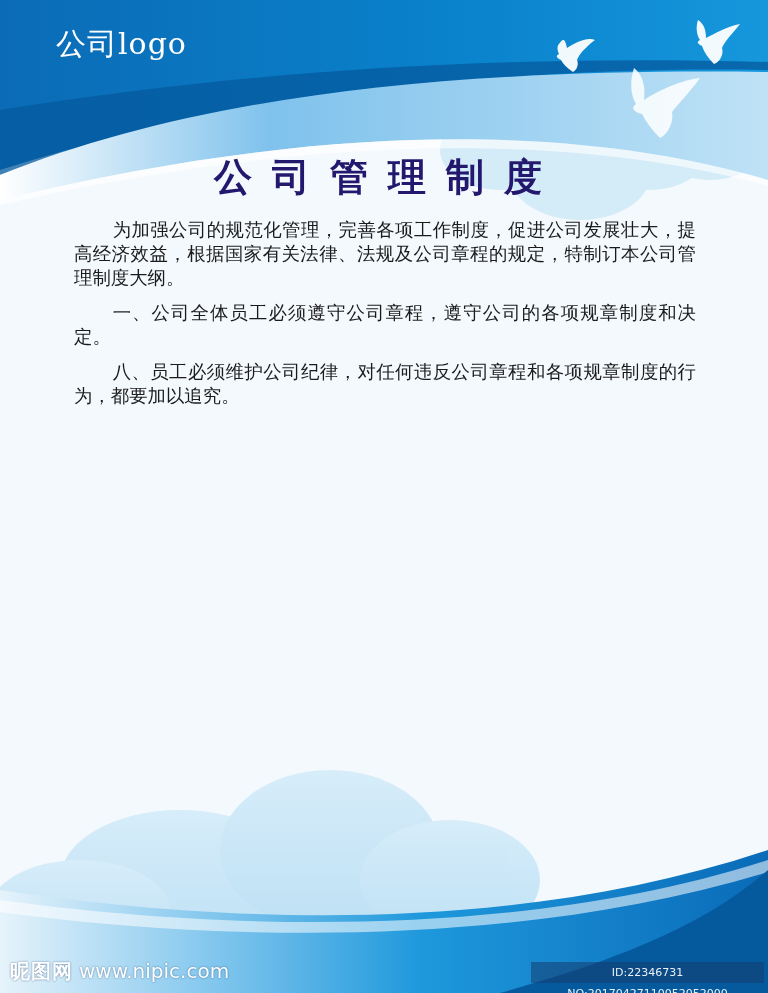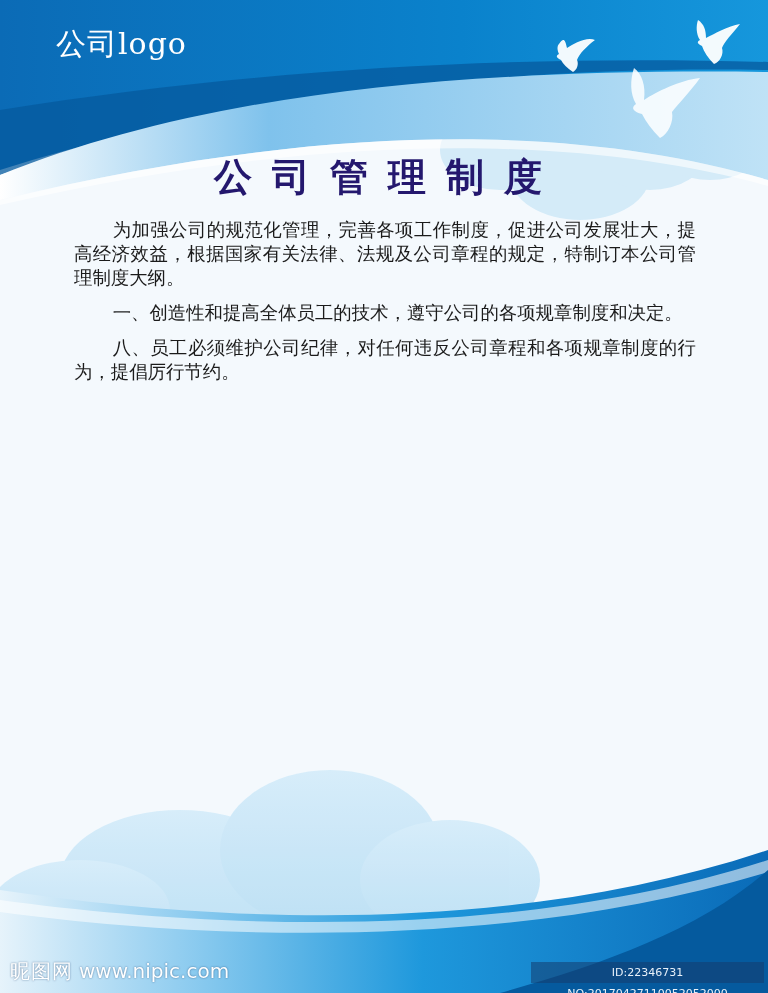--- a/index.html
+++ b/index.html
@@ -21,21 +21,21 @@
     }
     .content {
       position: absolute; left: 74px; top: 218px; width: 622px;
       font-size: 18.4px; line-height: 24px; color: #1b1b1b;
     }
     .content p { margin: 0 0 11px 0; text-indent: 2.1em; text-align: justify; }
     .footer-left {
       position: absolute; left: 10px; top: 958px; font-size: 20px; color: #ffffff;
       text-shadow: 0 0 2px rgba(0,40,90,0.6);
     }
-    .footer-left .cn { font-weight: normal; margin-right: 6px; letter-spacing: 1px; }
+    .footer-left .cn { font-weight: bold; margin-right: 6px; letter-spacing: 1px; }
     .footer-right {
       position: absolute; left: 531px; top: 962px; width: 233px; height: 21px;
       background: rgba(20,60,110,0.55); color: #e8f1fa; font-size: 11px;
       line-height: 21px; text-align: center;
     }
   </style>
 </head>
 <body>
 
 <svg class="bg-layer" viewBox="0 0 768 993" xmlns="http://www.w3.org/2000/svg">
@@ -96,21 +96,21 @@
 <svg style="position:absolute;left:624px;top:64px;width:82px;height:78px" viewBox="0 0 82 78">
   <path d="M10 4 C18 10 22 22 20 36 C32 28 56 16 76 14 C66 28 54 40 48 48 C50 58 44 70 36 74 C28 66 22 58 18 50 C10 48 6 44 12 40 C6 30 6 16 10 4 Z" fill="#ffffff" opacity="0.85"></path>
 </svg>
 
 <div class="logo">公司logo</div>
 
 <div class="title">公司管理制度</div>
 
 <div class="content">
   <p>为加强公司的规范化管理，完善各项工作制度，促进公司发展壮大，提高经济效益，根据国家有关法律、法规及公司章程的规定，特制订本公司管理制度大纲。</p>
-  <p>一、创造性和提高全体员工的技术，遵守公司的各项规章制度和决定。</p>
-  <p>八、员工必须维护公司纪律，对任何违反公司章程和各项规章制度的行为，提倡厉行节约。</p>
+  <p>一、公司全体员工必须遵守公司章程，遵守公司的各项规章制度和决定。</p>
+  <p>八、员工必须维护公司纪律，对任何违反公司章程和各项规章制度的行为，都要加以追究。</p>
 </div>
 
 <div class="footer-left">
   <span class="cn">昵图网</span><span>www.nipic.com</span>
 </div>
 
 <div class="footer-right">ID:22346731 NO:20170427110052052000</div>
 
 </body></html>

